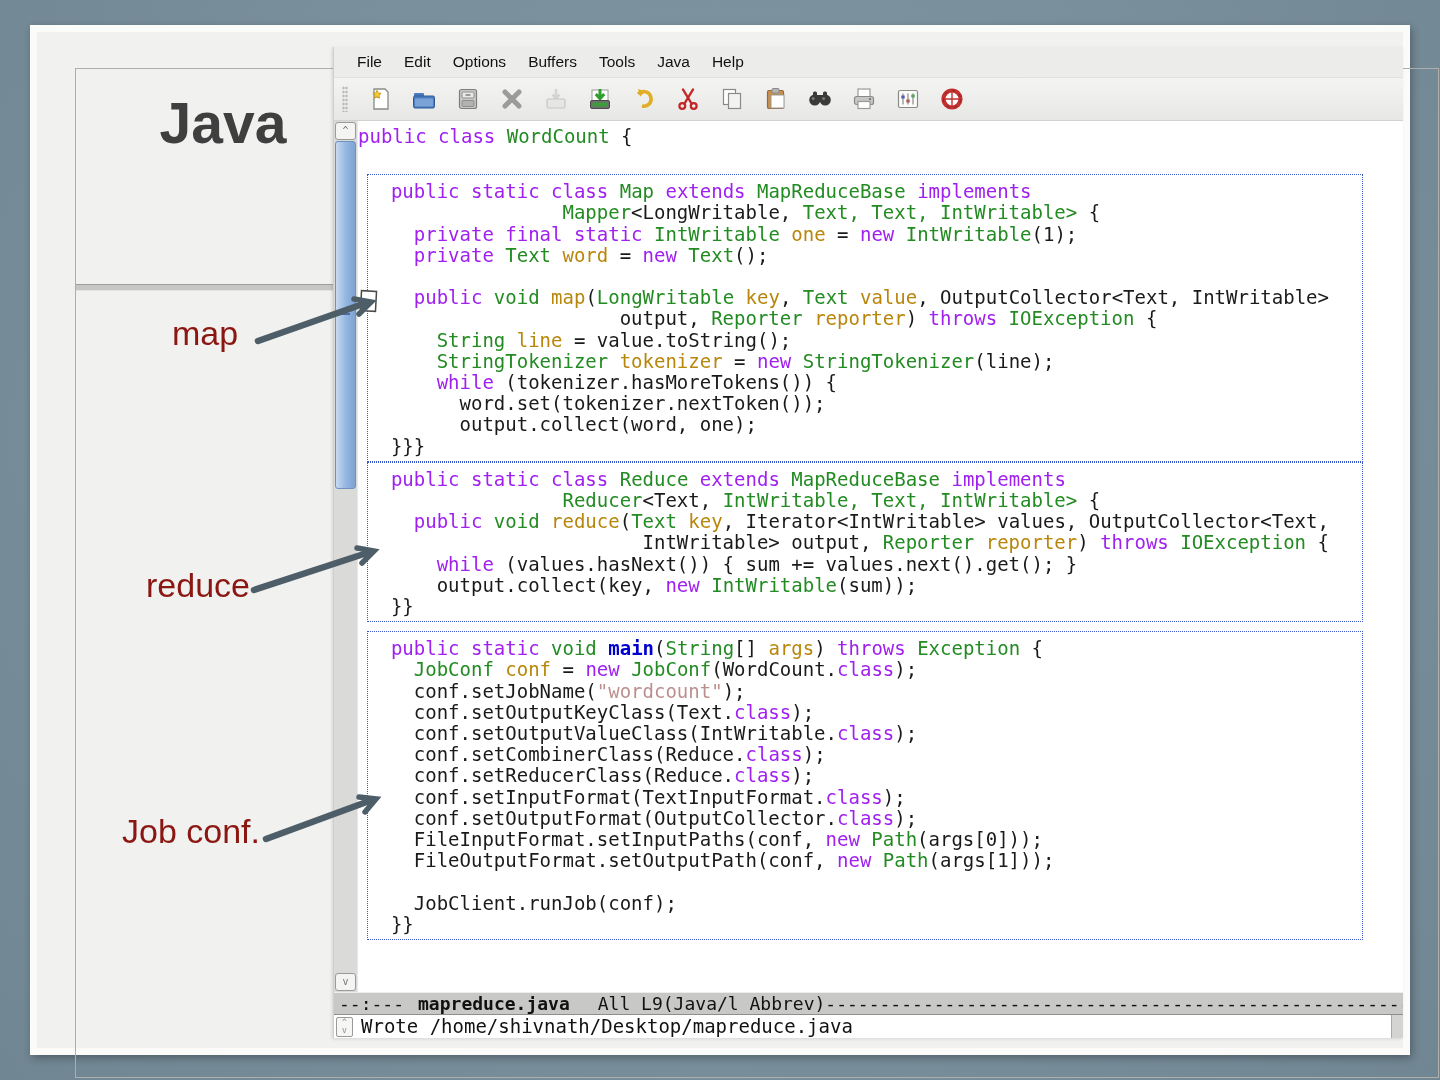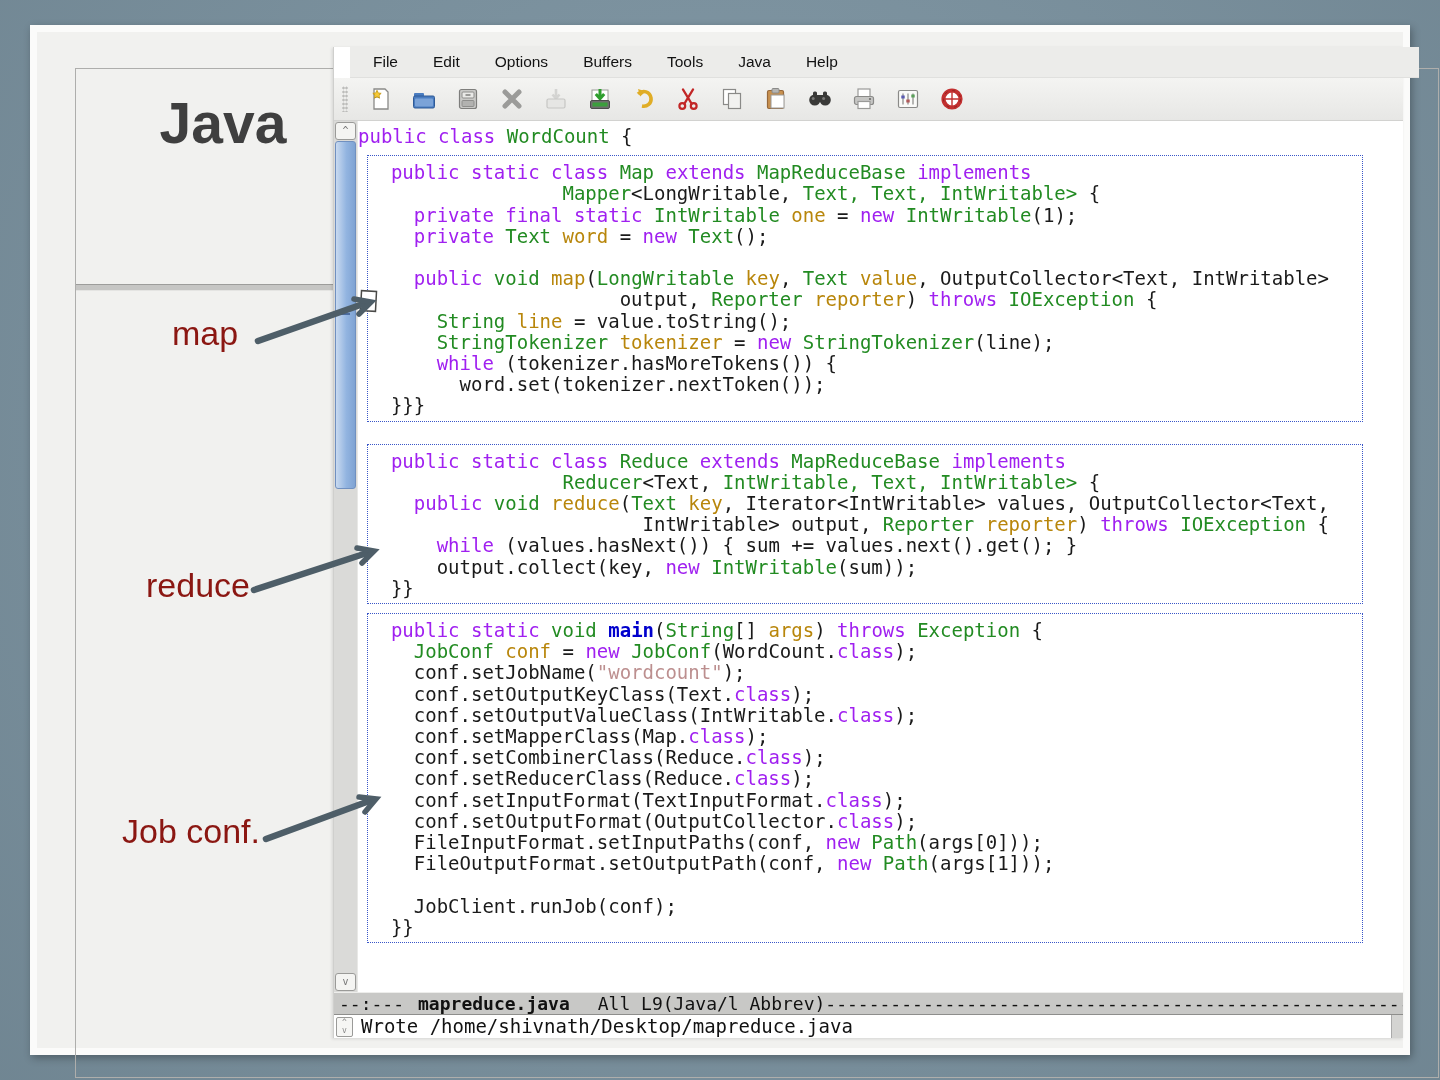--- a/index.html
+++ b/index.html
@@ -37,22 +37,22 @@
   #label-jobconf{left:122px;top:812px;}
   .arrows{position:absolute;left:0;top:0;width:1440px;height:1080px;z-index:7;pointer-events:none;}
 
   
   .emacs{
     position:absolute;left:333px;top:47px;width:1070px;height:991px;z-index:5;
     background:#ffffff;border-left:1px solid #cfcfcd;box-sizing:border-box;
     box-shadow:-1px 1px 3px rgba(0,0,0,.12);
   }
   .menubar{
-    position:absolute;left:16px;top:0;width:100%;height:31px;background:#ececea;
-    display:flex;align-items:center;gap:13px;padding-left:12px;box-sizing:border-box;
+    position:absolute;left:0;top:0;width:100%;height:31px;background:#ececea;
+    display:flex;align-items:center;gap:0;padding-left:12px;box-sizing:border-box;
     font-size:15.5px;color:#121212;border-bottom:1px solid #e0e0de;
   }
   .menubar .mitem{padding:4px 11px;cursor:default;}
   .toolbar{
     position:absolute;left:0;top:31px;width:100%;height:43px;
     background:linear-gradient(#f4f4f2,#e7e7e5);
     border-bottom:1px solid #d2d2d0;
     display:flex;align-items:center;gap:15px;padding-left:8px;box-sizing:border-box;
   }
   .grip{width:6px;height:26px;margin-right:2px;
@@ -84,22 +84,22 @@
   .code-content{
     position:absolute;left:12px;top:0;width:1046px;height:100%;
     padding:5px 0 0 12px;box-sizing:border-box;
     font-family:"DejaVu Sans Mono",monospace;font-size:19px;line-height:21.2px;color:var(--c-p);
   }
   .code-line{white-space:pre;min-height:21.2px;}
   .code-box{
     margin-left:9px;width:996px;border:1px dotted var(--c-box);box-sizing:border-box;
     padding:6px 0 4px 0;background:#ffffff;
   }
-  #box-map{margin-top:8px;}
-  #box-reduce{margin-top:22px;}
+  #box-map{margin-top:27px;}
+  #box-reduce{margin-top:0;}
   #box-jobconf{margin-top:9px;}
   .c-k{color:var(--c-k);} .c-t{color:var(--c-t);} .c-v{color:var(--c-v);}
   .c-f{color:var(--c-f);font-weight:bold;} .c-s{color:var(--c-s);}
 
   
   .modeline{
     position:absolute;left:0;top:945px;width:100%;height:23px;
     background:#c8c8c6;border-top:1px solid #ededeb;border-bottom:1px solid #8e8e8c;
     box-sizing:border-box;overflow:hidden;white-space:nowrap;
     font-family:"DejaVu Sans Mono",monospace;font-size:18px;color:#111;line-height:21px;
@@ -289,38 +289,38 @@
             <div class="code-line"><span>                 </span><span class="c-t">Mapper</span><span>&lt;LongWritable, </span><span class="c-t">Text, Text, IntWritable&gt;</span><span> {</span></div>
             <div class="code-line"><span>    </span><span class="c-k">private </span><span class="c-k">final </span><span class="c-k">static </span><span class="c-t">IntWritable </span><span class="c-v">one</span><span> = </span><span class="c-k">new </span><span class="c-t">IntWritable</span><span>(1);</span></div>
             <div class="code-line"><span>    </span><span class="c-k">private </span><span class="c-t">Text </span><span class="c-v">word</span><span> = </span><span class="c-k">new </span><span class="c-t">Text</span><span>();</span></div>
             <div class="code-line"><span></span></div>
             <div class="code-line"><span>    </span><span class="c-k">public </span><span class="c-t">void </span><span class="c-v">map</span><span>(</span><span class="c-t">LongWritable </span><span class="c-v">key</span><span>, </span><span class="c-t">Text </span><span class="c-v">value</span><span>, OutputCollector&lt;Text, IntWritable&gt;</span></div>
             <div class="code-line"><span>                      output, </span><span class="c-t">Reporter </span><span class="c-v">reporter</span><span>) </span><span class="c-k">throws </span><span class="c-t">IOException</span><span> {</span></div>
             <div class="code-line"><span>      </span><span class="c-t">String </span><span class="c-v">line</span><span> = value.toString();</span></div>
             <div class="code-line"><span>      </span><span class="c-t">StringTokenizer </span><span class="c-v">tokenizer</span><span> = </span><span class="c-k">new </span><span class="c-t">StringTokenizer</span><span>(line);</span></div>
             <div class="code-line"><span>      </span><span class="c-k">while</span><span> (tokenizer.hasMoreTokens()) {</span></div>
             <div class="code-line"><span>        word.set(tokenizer.nextToken());</span></div>
+            <div class="code-line"><span>        output.collect(word, one);</span></div>
             <div class="code-line"><span>  }}}</span></div>
           </div>
         <div class="code-box" id="box-reduce">
             <div class="code-line"><span>  </span><span class="c-k">public </span><span class="c-k">static </span><span class="c-k">class </span><span class="c-t">Reduce </span><span class="c-k">extends </span><span class="c-t">MapReduceBase </span><span class="c-k">implements</span></div>
             <div class="code-line"><span>                 </span><span class="c-t">Reducer</span><span>&lt;Text, </span><span class="c-t">IntWritable, Text, IntWritable&gt;</span><span> {</span></div>
             <div class="code-line"><span>    </span><span class="c-k">public </span><span class="c-t">void </span><span class="c-v">reduce</span><span>(</span><span class="c-t">Text </span><span class="c-v">key</span><span>, Iterator&lt;IntWritable&gt; values, OutputCollector&lt;Text,</span></div>
             <div class="code-line"><span>                        IntWritable&gt; output, </span><span class="c-t">Reporter </span><span class="c-v">reporter</span><span>) </span><span class="c-k">throws </span><span class="c-t">IOException</span><span> {</span></div>
             <div class="code-line"><span>      </span><span class="c-k">while</span><span> (values.hasNext()) { sum += values.next().get(); }</span></div>
             <div class="code-line"><span>      output.collect(key, </span><span class="c-k">new </span><span class="c-t">IntWritable</span><span>(sum));</span></div>
             <div class="code-line"><span>  }}</span></div>
           </div>
         <div class="code-box" id="box-jobconf">
             <div class="code-line"><span>  </span><span class="c-k">public </span><span class="c-k">static </span><span class="c-t">void </span><span class="c-f">main</span><span>(</span><span class="c-t">String</span><span>[] </span><span class="c-v">args</span><span>) </span><span class="c-k">throws </span><span class="c-t">Exception</span><span> {</span></div>
             <div class="code-line"><span>    </span><span class="c-t">JobConf </span><span class="c-v">conf</span><span> = </span><span class="c-k">new </span><span class="c-t">JobConf</span><span>(WordCount.</span><span class="c-k">class</span><span>);</span></div>
             <div class="code-line"><span>    conf.setJobName(</span><span class="c-s">"wordcount"</span><span>);</span></div>
             <div class="code-line"><span>    conf.setOutputKeyClass(Text.</span><span class="c-k">class</span><span>);</span></div>
             <div class="code-line"><span>    conf.setOutputValueClass(IntWritable.</span><span class="c-k">class</span><span>);</span></div>
-            <div class="code-line"><span>    conf.setMapperClass(Map.</span><span class="c-k">class</span><span>);</span></div>
             <div class="code-line"><span>    conf.setCombinerClass(Reduce.</span><span class="c-k">class</span><span>);</span></div>
             <div class="code-line"><span>    conf.setReducerClass(Reduce.</span><span class="c-k">class</span><span>);</span></div>
             <div class="code-line"><span>    conf.setInputFormat(TextInputFormat.</span><span class="c-k">class</span><span>);</span></div>
             <div class="code-line"><span>    conf.setOutputFormat(OutputCollector.</span><span class="c-k">class</span><span>);</span></div>
             <div class="code-line"><span>    FileInputFormat.setInputPaths(conf, </span><span class="c-k">new </span><span class="c-t">Path</span><span>(args[0]));</span></div>
             <div class="code-line"><span>    FileOutputFormat.setOutputPath(conf, </span><span class="c-k">new </span><span class="c-t">Path</span><span>(args[1]));</span></div>
             <div class="code-line"><span></span></div>
             <div class="code-line"><span>    JobClient.runJob(conf);</span></div>
             <div class="code-line"><span>  }}</span></div>
           </div>

